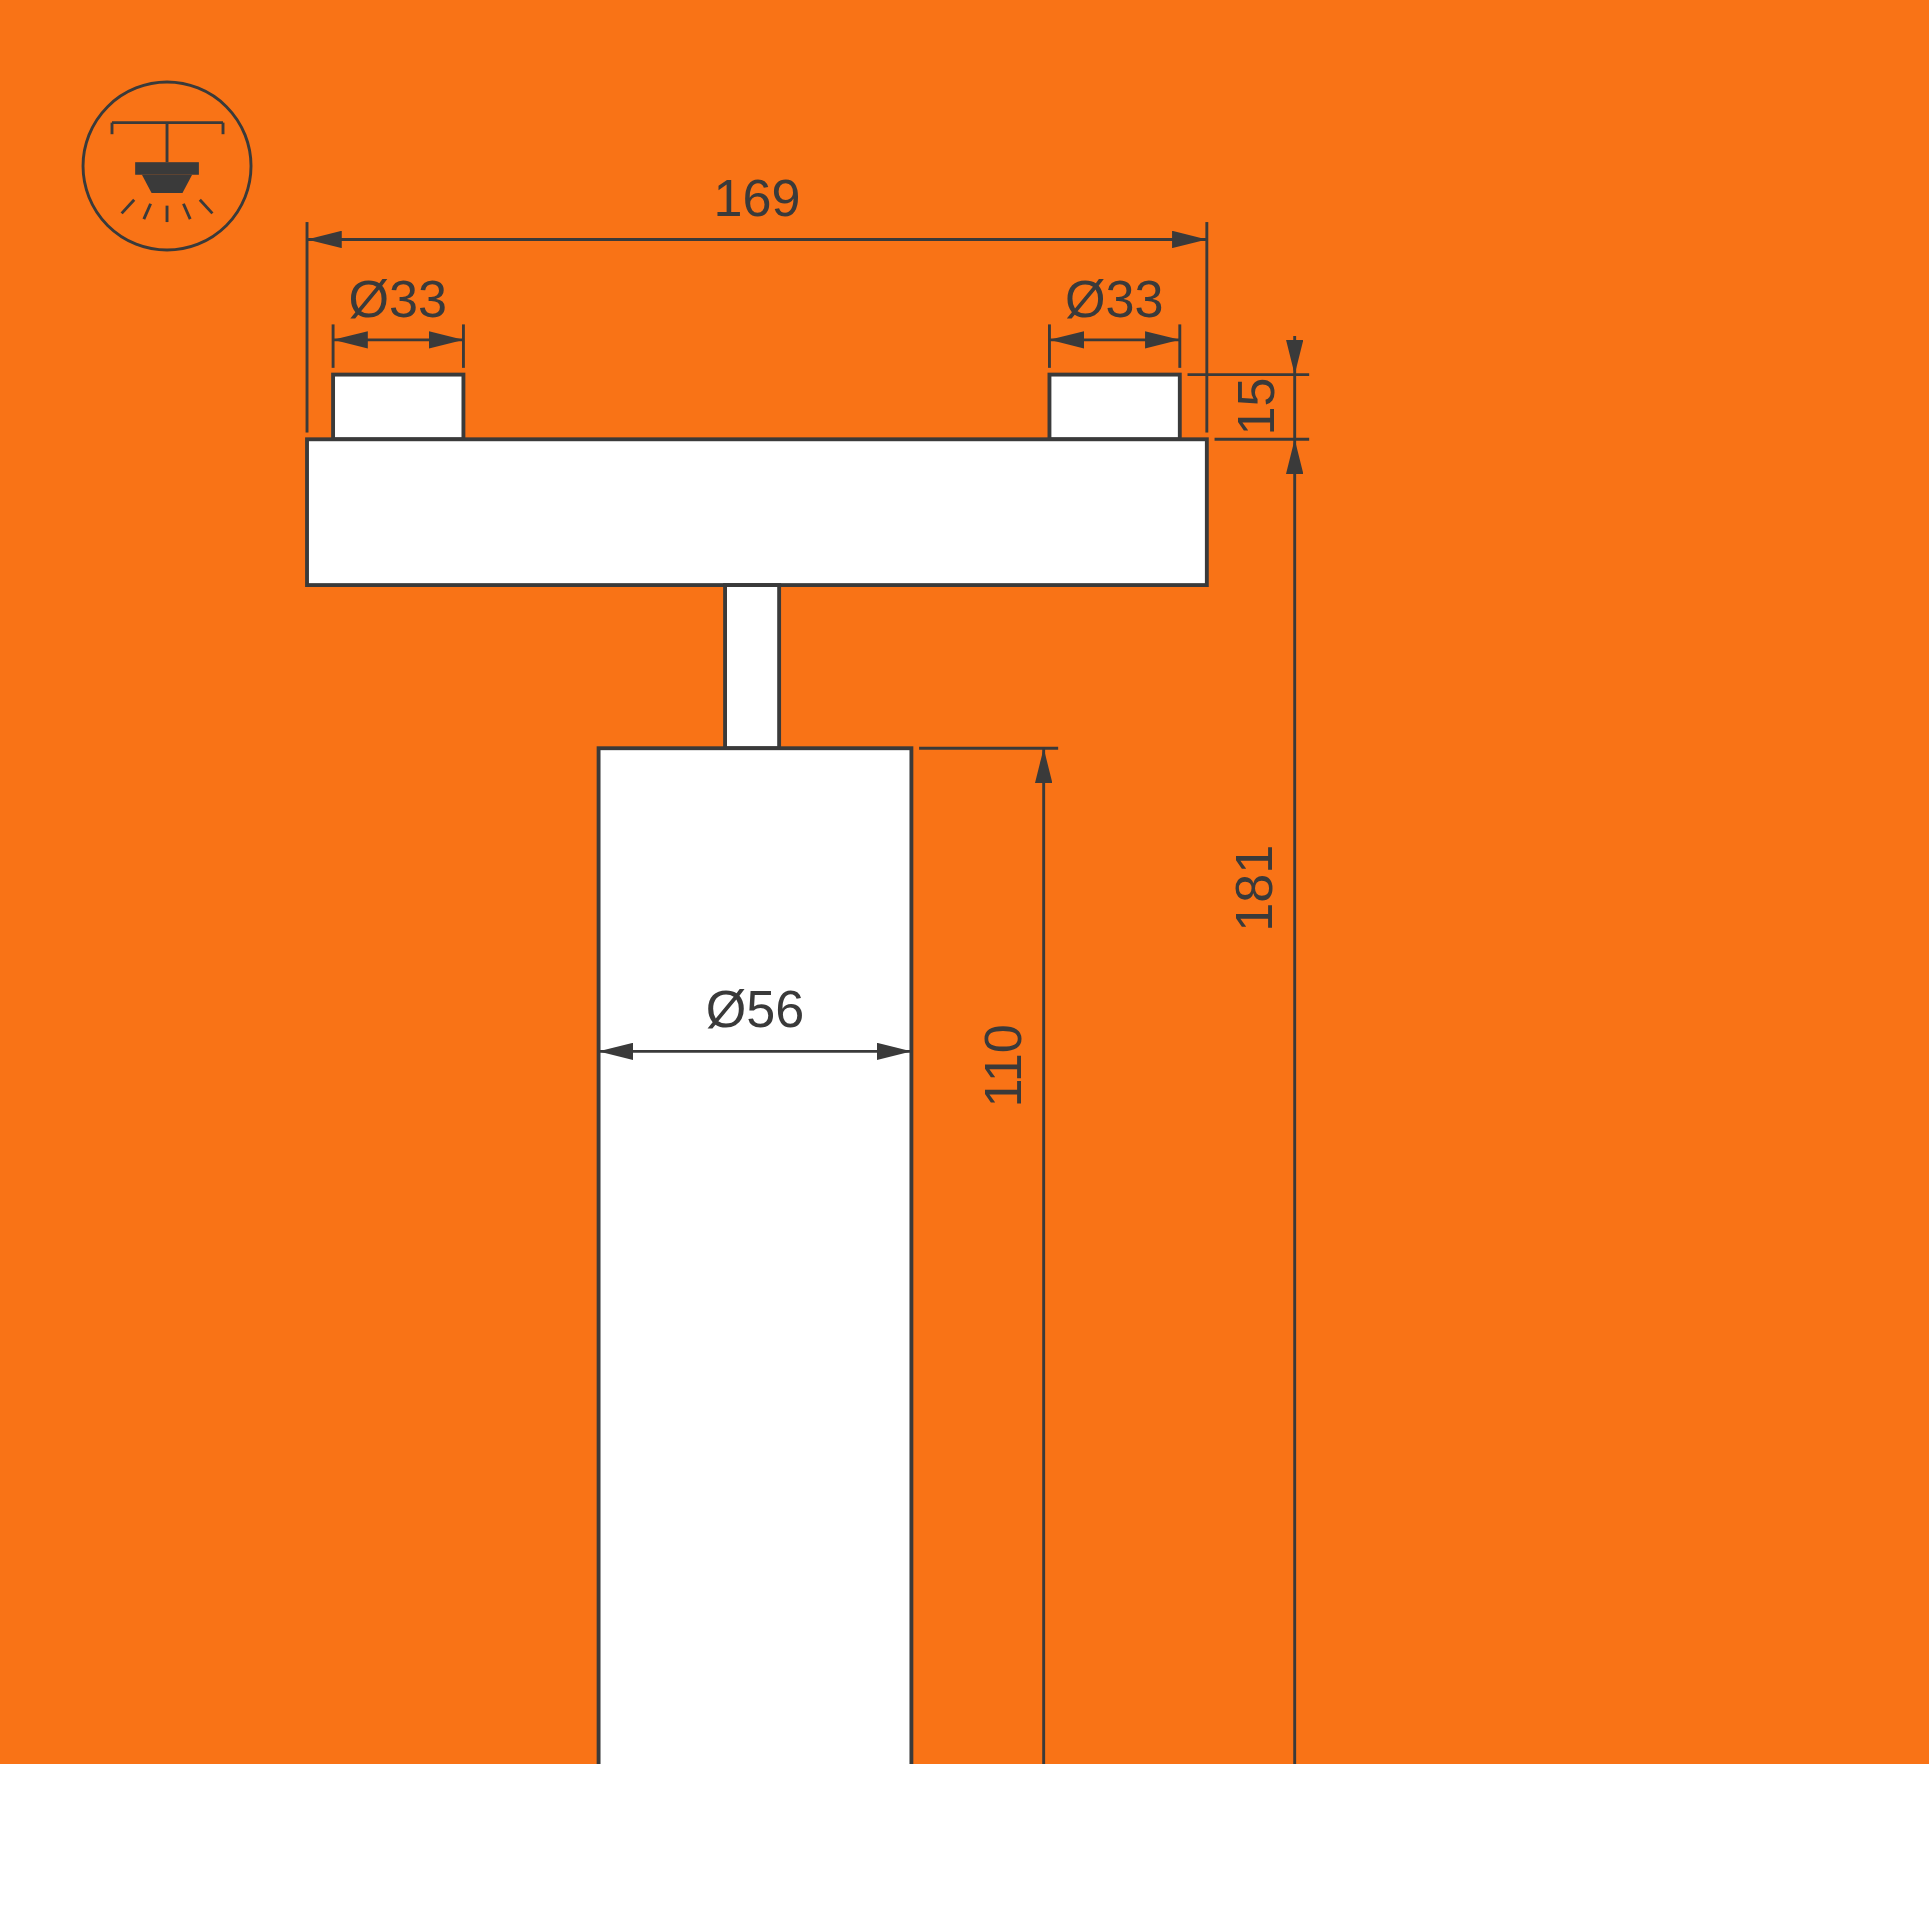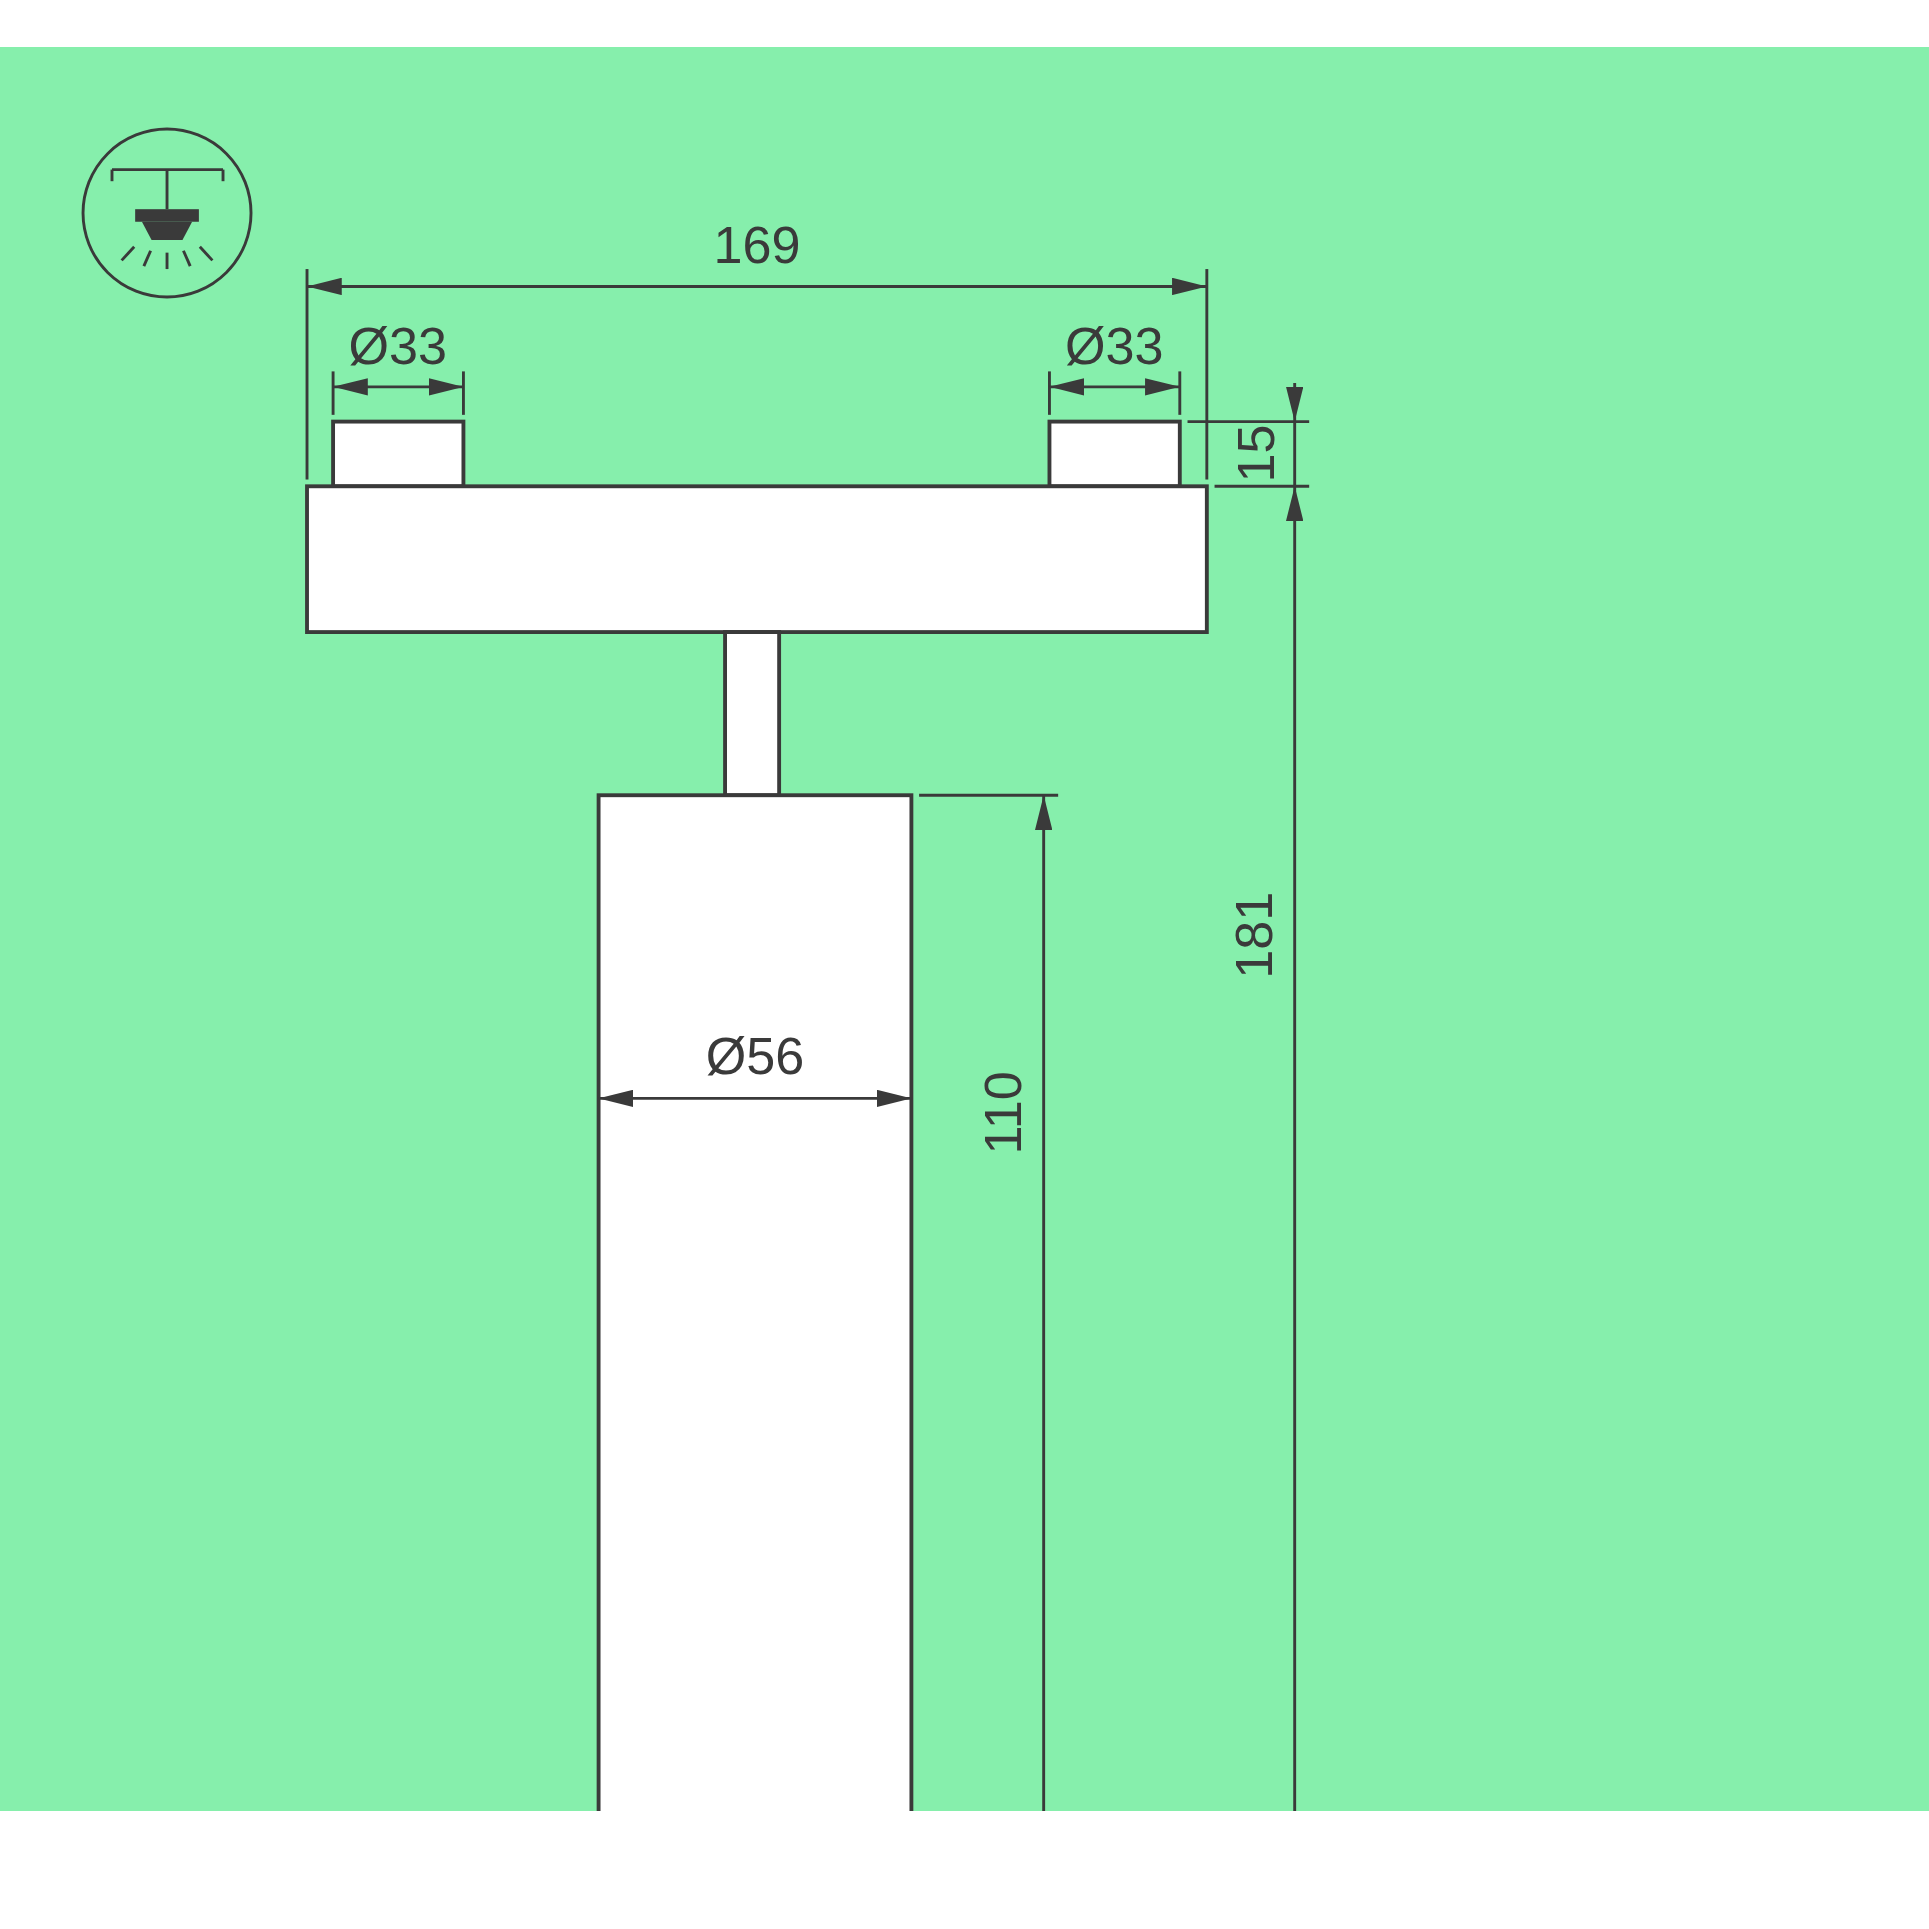--- a/index.html
+++ b/index.html
@@ -4,23 +4,22 @@
 <style>
   html, body {
     margin: 0;
     padding: 0;
     background: #ffffff;
   }
   .stage {
     position: relative;
     width: 1929px;
     height: 1764px;
-    background: #86efac;
+    background: #f97316;
     font-family: "Liberation Sans", sans-serif;
-    margin-top: 47px;
   }
   svg { display: block; }
   .outline {
     fill: #ffffff;
     stroke: #3a3a3a;
     stroke-width: 4;
   }
   .thin {
     fill: none;
     stroke: #3a3a3a;

